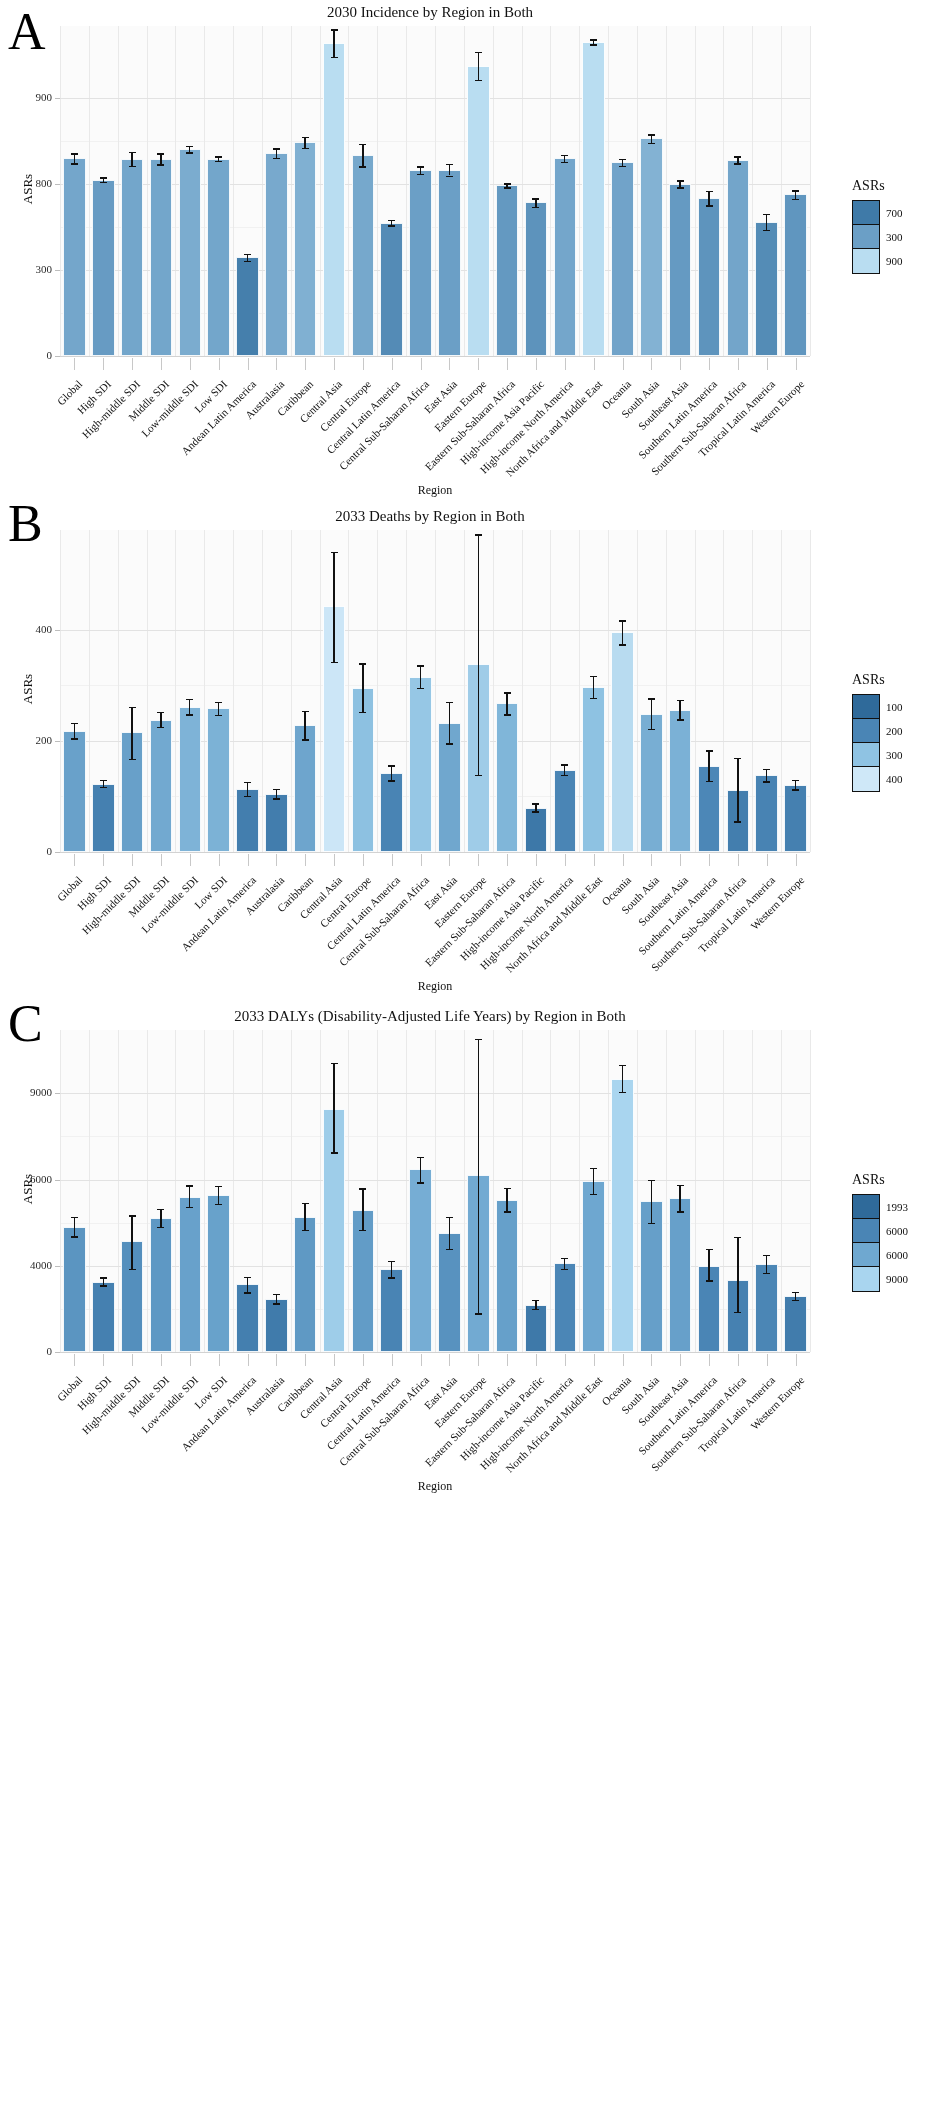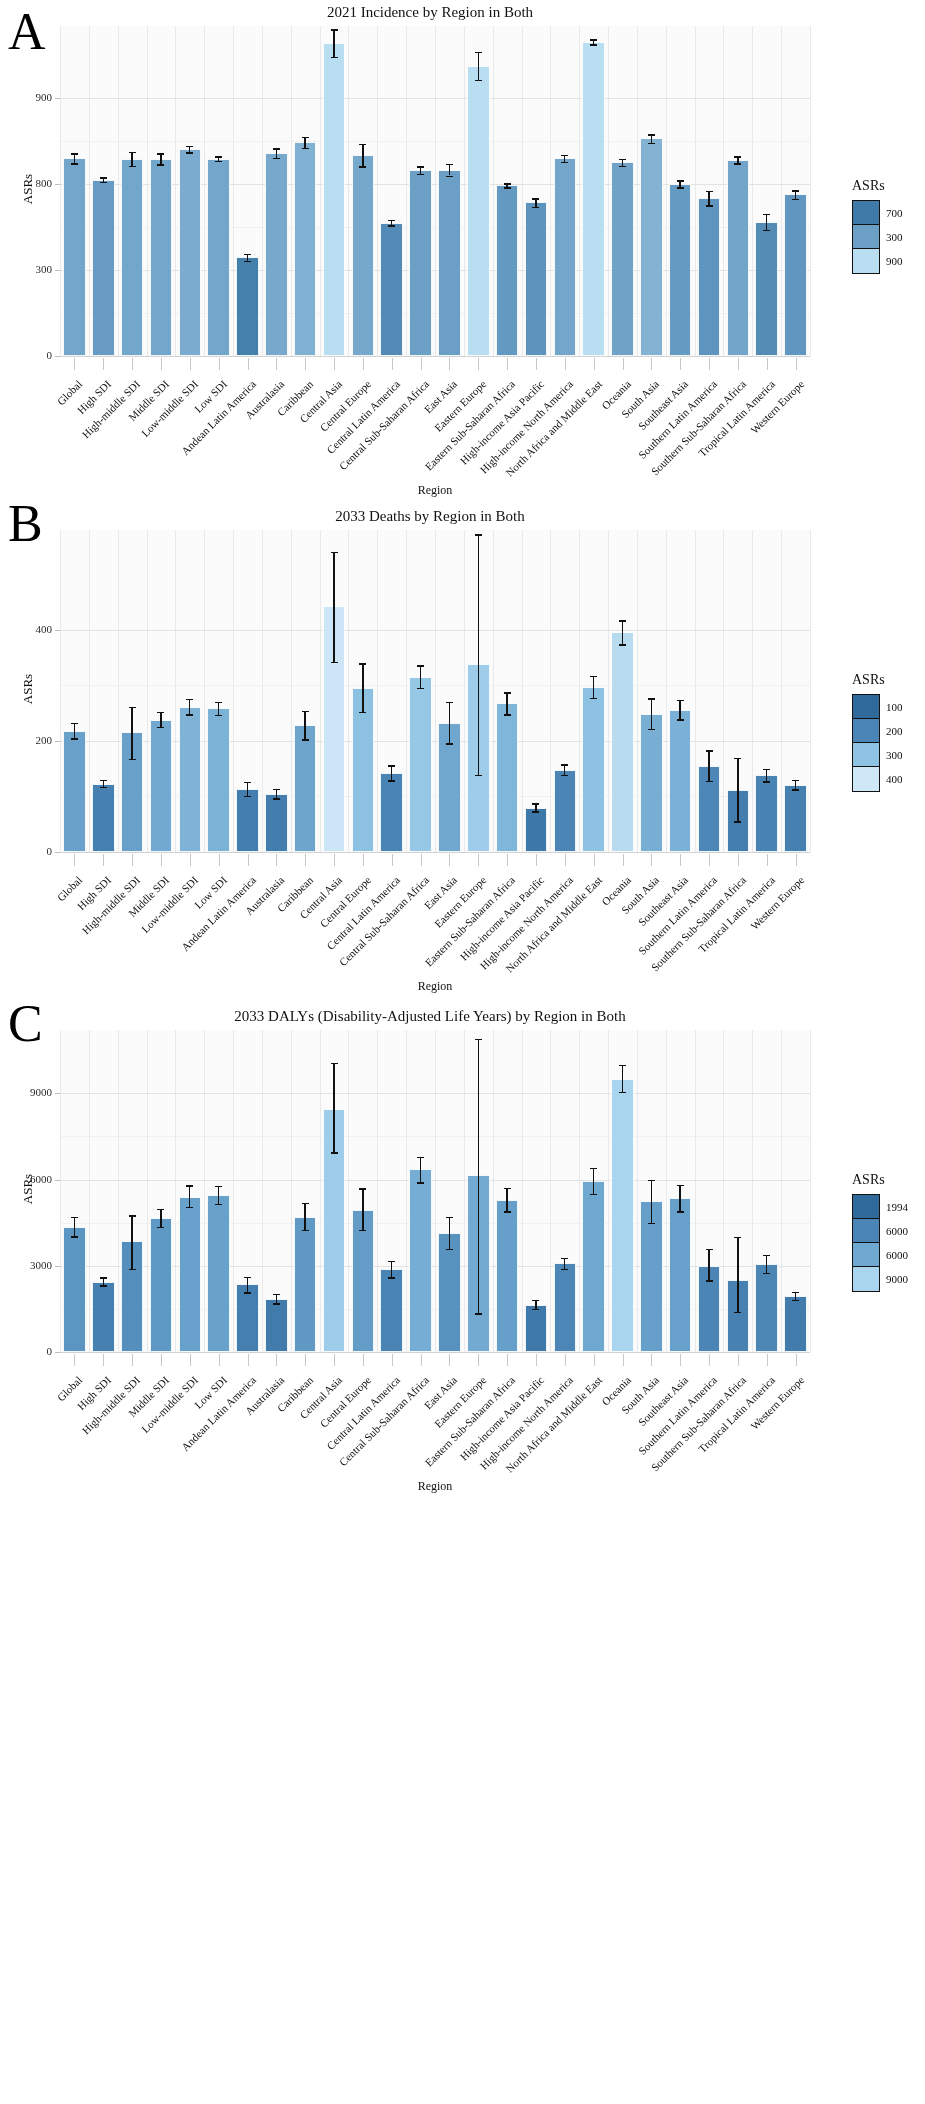--- a/index.html
+++ b/index.html
@@ -26,21 +26,21 @@
   .legend-swatch:last-child{border-bottom:none;}
   .legend-tick{position:absolute;left:34px;font-size:11px;color:#111;font-family:"Liberation Serif",serif;}
   .axisline{position:absolute;background:#d2d2d2;}
 </style>
 </head>
 <body>
 
 <div class="figure">
   <div id="panels">
       <div class="panel-letter" style="top: 6px;">A</div>
-      <div class="panel-title" style="position: absolute; left: 0px; top: 4px; width: 860px;">2021 Incidence by Region in Both</div>
+      <div class="panel-title" style="position: absolute; left: 0px; top: 4px; width: 860px;">2030 Incidence by Region in Both</div>
       <div class="plotarea" style="left: 60px; top: 26px; width: 750px; height: 330px;"></div>
       <div class="gridline" style="left: 60px; top: 26px; width: 1px; height: 330px;"></div>
       <div class="gridline" style="left: 88.8462px; top: 26px; width: 1px; height: 330px;"></div>
       <div class="gridline" style="left: 117.692px; top: 26px; width: 1px; height: 330px;"></div>
       <div class="gridline" style="left: 146.538px; top: 26px; width: 1px; height: 330px;"></div>
       <div class="gridline" style="left: 175.385px; top: 26px; width: 1px; height: 330px;"></div>
       <div class="gridline" style="left: 204.231px; top: 26px; width: 1px; height: 330px;"></div>
       <div class="gridline" style="left: 233.077px; top: 26px; width: 1px; height: 330px;"></div>
       <div class="gridline" style="left: 261.923px; top: 26px; width: 1px; height: 330px;"></div>
       <div class="gridline" style="left: 290.769px; top: 26px; width: 1px; height: 330px;"></div>
@@ -487,21 +487,21 @@
       <div class="gridline" style="left: 665.769px; top: 1030px; width: 1px; height: 322px;"></div>
       <div class="gridline" style="left: 694.615px; top: 1030px; width: 1px; height: 322px;"></div>
       <div class="gridline" style="left: 723.462px; top: 1030px; width: 1px; height: 322px;"></div>
       <div class="gridline" style="left: 752.308px; top: 1030px; width: 1px; height: 322px;"></div>
       <div class="gridline" style="left: 781.154px; top: 1030px; width: 1px; height: 322px;"></div>
       <div class="gridline" style="left: 810px; top: 1030px; width: 1px; height: 322px;"></div>
       <div class="gridline major" style="left: 60px; top: 1352px; width: 750px; height: 1px;"></div>
       <div class="ytick" style="left: 8px; top: 1345px; width: 44px;">0</div>
       <div class="ytickmark" style="left: 55px; top: 1352px;"></div>
       <div class="gridline major" style="left: 60px; top: 1265.75px; width: 750px; height: 1px;"></div>
-      <div class="ytick" style="left: 8px; top: 1258.75px; width: 44px;">3000</div>
+      <div class="ytick" style="left: 8px; top: 1258.75px; width: 44px;">4000</div>
       <div class="ytickmark" style="left: 55px; top: 1265.75px;"></div>
       <div class="gridline major" style="left: 60px; top: 1179.5px; width: 750px; height: 1px;"></div>
       <div class="ytick" style="left: 8px; top: 1172.5px; width: 44px;">6000</div>
       <div class="ytickmark" style="left: 55px; top: 1179.5px;"></div>
       <div class="gridline major" style="left: 60px; top: 1093.25px; width: 750px; height: 1px;"></div>
       <div class="ytick" style="left: 8px; top: 1086.25px; width: 44px;">9000</div>
       <div class="ytickmark" style="left: 55px; top: 1093.25px;"></div>
       <div class="gridline" style="left: 60px; top: 1308.88px; width: 750px; height: 1px; opacity: 0.55;"></div>
       <div class="gridline" style="left: 60px; top: 1222.62px; width: 750px; height: 1px; opacity: 0.55;"></div>
       <div class="gridline" style="left: 60px; top: 1136.38px; width: 750px; height: 1px; opacity: 0.55;"></div>
@@ -665,19 +665,19 @@
       <div class="ylabel" style="left: -12px; top: 1181px; width: 80px; text-align: center;">ASRs</div>
       <div class="xlabel" style="left: 60px; top: 1479px; width: 750px;">Region</div>
       <div class="legend" style="left: 852px; top: 1172px;">
         <div class="legend-title">ASRs</div>
         <div class="legend-bar">
           <div class="legend-swatch" style="background: rgb(47, 106, 154);"></div>
           <div class="legend-swatch" style="background: rgb(74, 133, 181);"></div>
           <div class="legend-swatch" style="background: rgb(111, 168, 208);"></div>
           <div class="legend-swatch" style="background: rgb(169, 213, 239);"></div>
         </div>
-        <div class="legend-tick" style="top: 29px;">1994</div>
+        <div class="legend-tick" style="top: 29px;">1993</div>
         <div class="legend-tick" style="top: 53px;">6000</div>
         <div class="legend-tick" style="top: 77px;">6000</div>
         <div class="legend-tick" style="top: 101px;">9000</div>
       </div>
     </div>
 </div>
 
 </body></html>

